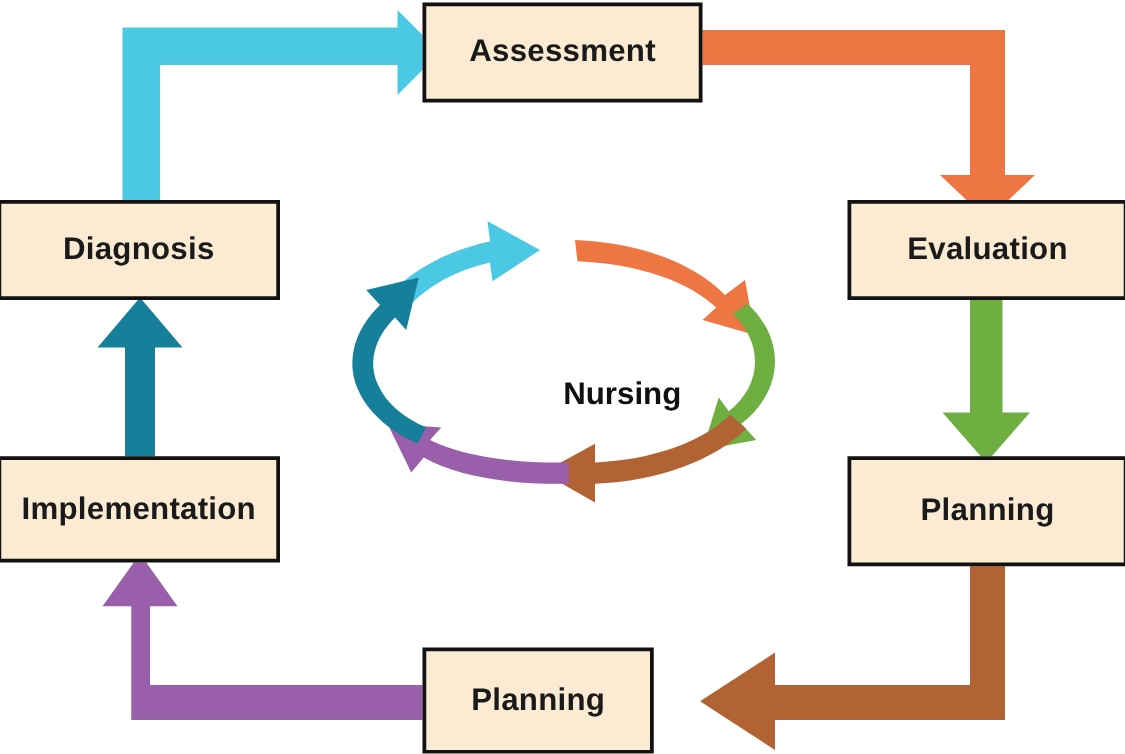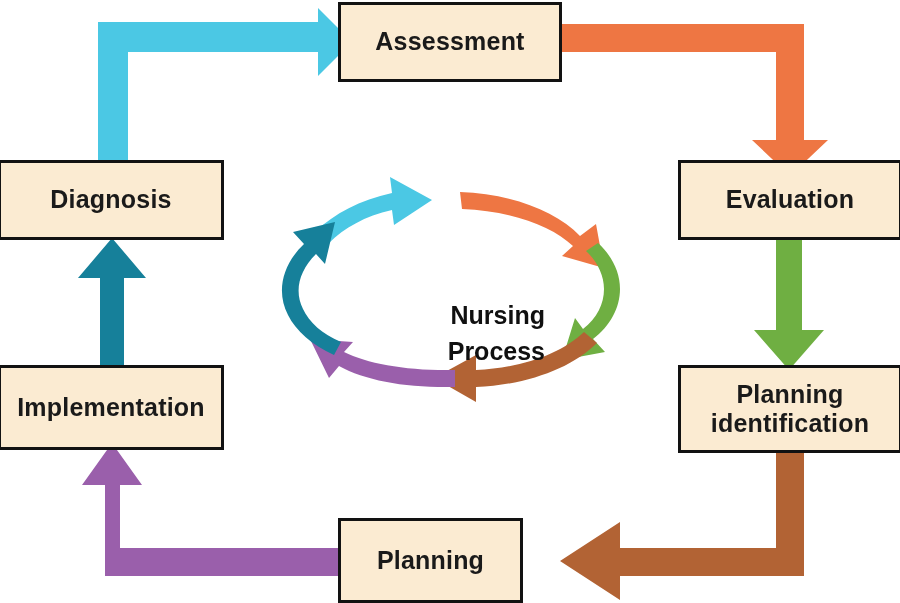--- a/index.html
+++ b/index.html
@@ -129,34 +129,32 @@
     <span class="node-label">Assessment</span>
   </div>
 
   <div class="node-box" id="box-diagnosis" style="background: rgb(251, 235, 210); border-color: rgb(18, 18, 18);">
     <span class="node-label">Evaluation</span>
   </div>
 
   <div class="node-box" id="box-outcomes" style="background: rgb(251, 235, 210); border-color: rgb(18, 18, 18);">
     <span class="node-label">
       <span>Planning</span><br>
-      <span>identification</span>
     </span>
   </div>
 
   <div class="node-box" id="box-planning" style="background: rgb(251, 235, 210); border-color: rgb(18, 18, 18);">
     <span class="node-label">Planning</span>
   </div>
 
   <div class="node-box" id="box-implementation" style="background: rgb(251, 235, 210); border-color: rgb(18, 18, 18);">
     <span class="node-label">Implementation</span>
   </div>
 
   <div class="node-box" id="box-evaluation" style="background: rgb(251, 235, 210); border-color: rgb(18, 18, 18);">
     <span class="node-label">Diagnosis</span>
   </div>
 
   <div id="center-label">
     <span class="center-line">Nursing</span>
-    <span class="center-line">Process</span>
   </div>
 
 </div>
 
 </body></html>

